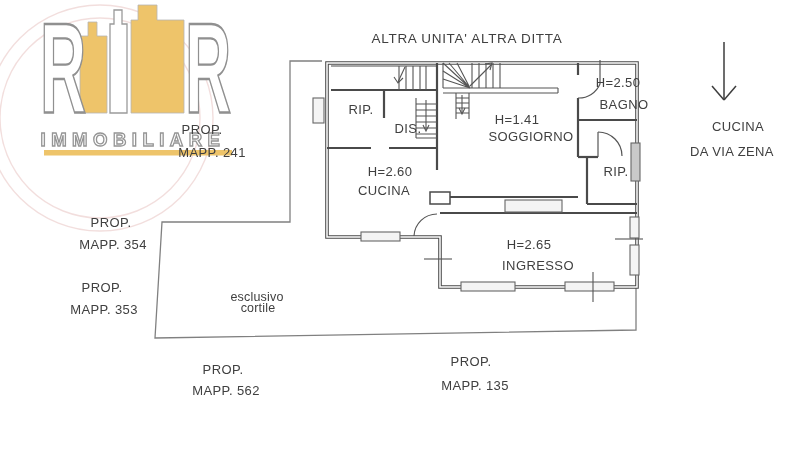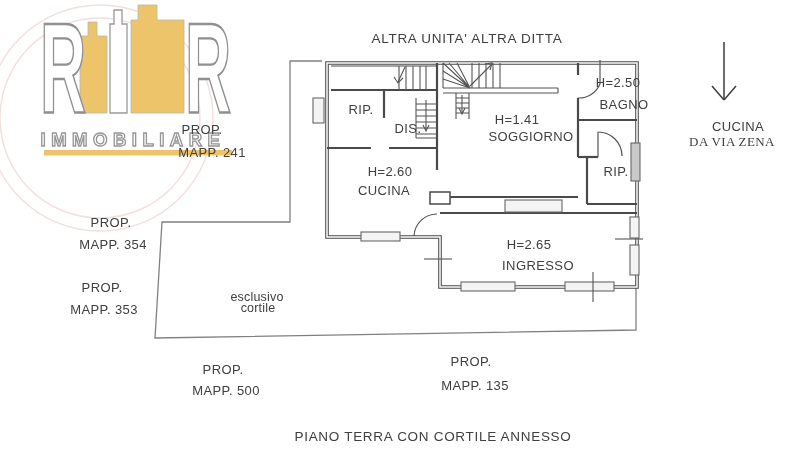--- a/index.html
+++ b/index.html
@@ -130,30 +130,29 @@
   <div class="lbl" style="left:531px;top:136px;">SOGGIORNO</div>
   <div class="lbl" style="left:618px;top:82px;">H=2.50</div>
   <div class="lbl" style="left:612px;top:104px;margin-left:12px;">BAGNO</div>
   <div class="lbl" style="left:616px;top:171px;">RIP.</div>
   <div class="lbl" style="left:390px;top:171px;">H=2.60</div>
   <div class="lbl" style="left:384px;top:190px;">CUCINA</div>
   <div class="lbl" style="left:529px;top:244px;">H=2.65</div>
   <div class="lbl" style="left:538px;top:265px;text-align:right;">INGRESSO</div>
 
   <div class="lbl" style="left:738px;top:126px;">CUCINA</div>
-  <div class="lbl" style="left:732px;top:142px;font-family:Liberation Serif, serif;">DA VIA ZENA</div>
+  <div class="lbl" style="left:732px;top:151px;">DA VIA ZENA</div>
 
   <div class="lbl" style="left:202px;top:129px;">PROP.</div>
   <div class="lbl" style="left:212px;top:152px;">MAPP. 241</div>
   <div class="lbl" style="left:111px;top:222px;">PROP.</div>
   <div class="lbl" style="left:113px;top:244px;">MAPP. 354</div>
   <div class="lbl" style="left:102px;top:287px;">PROP.</div>
   <div class="lbl" style="left:104px;top:309px;">MAPP. 353</div>
   <div class="lbl" style="left:223px;top:369px;">PROP.</div>
-  <div class="lbl" style="left:226px;top:390px;">MAPP. 500</div>
+  <div class="lbl" style="left:226px;top:390px;">MAPP. 562</div>
   <div class="lbl" style="left:471px;top:361px;">PROP.</div>
   <div class="lbl" style="left:475px;top:385px;">MAPP. 135</div>
 
   <div class="lbl small" style="left:258px;top:284px;margin-top:24px;">cortile</div>
   <div class="lbl small" style="left:257px;top:297px;">esclusivo</div>
 
-  <div class="lbl big" style="left:433px;top:436px;">PIANO TERRA CON CORTILE ANNESSO</div>
 </div>
 
 </body></html>

